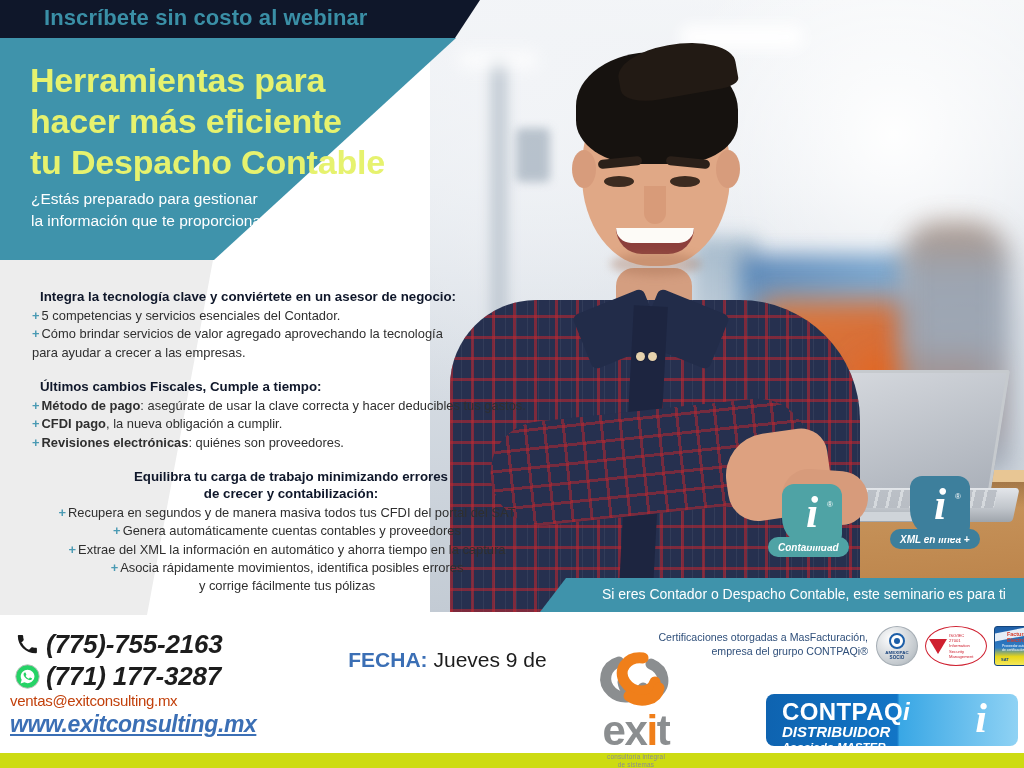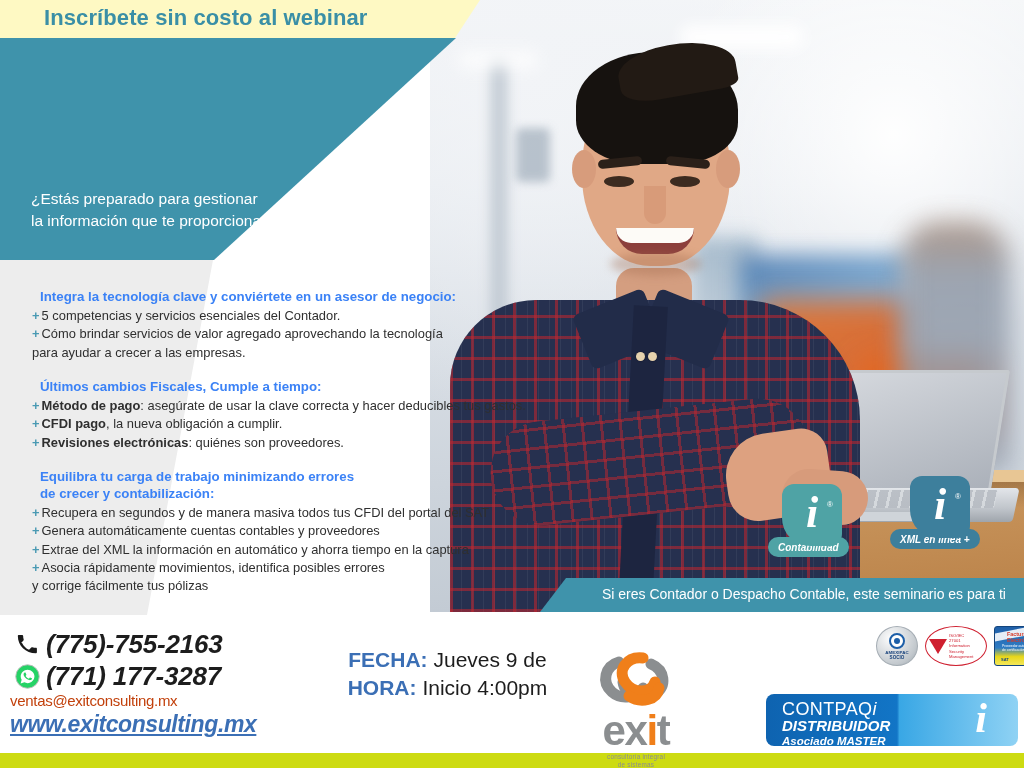--- a/index.html
+++ b/index.html
@@ -227,21 +227,21 @@
     transform: rotate(-8deg);
   }
   .man .hand2 {
     position: absolute; left: 352px; top: 470px; width: 86px; height: 54px;
     background: #d79b7b; border-radius: 28px; transform: rotate(4deg);
   }
 
   
   .top-banner {
     position: absolute; left: 0; top: 0; width: 480px; height: 38px;
-    background: #fef9c3;
+    background: #0f172a;
     clip-path: polygon(0 0, 480px 0, 455px 38px, 0 38px);
     z-index: 5;
   }
   .top-banner .label {
     color: #3a8fa6;
     font-size: 22px; font-weight: 700;
     letter-spacing: .1px;
     padding: 5px 0 0 44px;
     white-space: nowrap;
   }
@@ -277,23 +277,23 @@
     position: absolute; left: 0; top: 260px; width: 560px; height: 355px;
     background: #ededed;
     clip-path: polygon(0 0, 213px 0, 147px 355px, 0 355px);
     z-index: 3;
   }
   .body-content {
     position: absolute; left: 32px; top: 288px; width: 510px;
     z-index: 6;
   }
   .blk { margin-bottom: 16px; }
-  .blk:last-child { margin-bottom: 0; }
+  .blk:last-child { margin-bottom: 0; text-align: center; }
   .blk .hd {
-    color: #3b82f6; font-size: 13.3px; font-weight: 700;
+    color: #0f172a; font-size: 13.3px; font-weight: 700;
     line-height: 1.28; margin-bottom: 2px; padding-left: 8px;
   }
   .blk .hd .l { display:block; white-space: nowrap; }
   .blk .it {
     color: #2f2f2f; font-size: 12.9px; line-height: 1.42;
     white-space: nowrap;
   }
   .blk .it .pl { color: #4a9ab3; font-weight: 700; margin-right: 2px; }
   .blk .it b { font-weight: 700; }
   .blk .cont {
@@ -440,21 +440,21 @@
 
   
   .contpaqi-badge {
     position: absolute; left: 766px; top: 694px; width: 252px; height: 52px;
     border-radius: 8px; overflow: hidden; z-index: 11; display: flex;
     background: linear-gradient(90deg,#0e63b0 0%, #1275c6 52%, #39a7e5 53%, #8fd2f4 100%);
   }
   .contpaqi-badge .left {
     flex: 0 0 178px; padding: 6px 0 0 16px; color: #ffffff;
   }
-  .contpaqi-badge .l1 { font-size: 18px; font-weight: 400; letter-spacing: .4px; line-height: 1.02; }
+  .contpaqi-badge .l1 { font-size: 24px; font-weight: 700; letter-spacing: .4px; line-height: 1.02; }
   .contpaqi-badge .l1 .i { font-style: italic; }
   .contpaqi-badge .l2 { font-size: 15px; font-weight: 700; font-style: italic; line-height: 1.1; }
   .contpaqi-badge .l3 { font-size: 11.5px; font-weight: 700; font-style: italic; line-height: 1.1; }
   .contpaqi-badge .right {
     flex: 1; display: flex; align-items: center; justify-content: center;
   }
   .contpaqi-badge .right .ig {
     color: #ffffff; font-size: 42px; font-weight: 700; font-style: italic;
     font-family: "Liberation Serif", serif; line-height: 1; margin-top:-4px;
   }
@@ -535,20 +535,25 @@
 
   <div class="caption-bar">
     <div class="txt">Si eres Contador  o Despacho Contable,  este seminario es para ti</div>
   </div>
 
   <div class="top-banner">
     <div class="label">Inscríbete sin costo al webinar</div>
   </div>
 
   <div class="teal-panel"></div>
+  <div class="headline">
+    <span class="l">Herramientas para</span>
+    <span class="l">hacer más eficiente</span>
+    <span class="l">tu Despacho Contable</span>
+  </div>
   <div class="subhead">
     <span class="l">¿Estás preparado para gestionar</span>
     <span class="l">la información que te proporciona el XML?</span>
   </div>
 
   <div class="body-panel"></div>
   <div class="body-content">
 
     <div class="blk">
       <div class="hd">
@@ -621,26 +626,26 @@
     </div>
     <div class="email">ventas@exitconsulting.mx</div>
     <div class="web">www.exitconsulting.mx</div>
   </div>
 
   <div class="datetime">
     <div class="ln">
       <span class="k">FECHA:</span>
       <span>Jueves 9 de</span>
     </div>
-    <div class="ln">
-      <span class="k">HORA:</span>
-      <span>Inicio 4:00pm</span>
-    </div>
-  </div>
-
+  </div>
+
+  <div class="certs-text">
+    <span class="l">Certificaciones otorgadas a MasFacturación,</span>
+    <span class="l">empresa del grurpo CONTPAQi®</span>
+  </div>
 
   <div class="cert-badges">
     <div class="cb">
       <div class="cb1">
         <div class="ring"></div>
         <div class="t1">AMEXIPAC</div>
         <div class="t2">SOCIO</div>
       </div>
     </div>
     <div class="cb">

